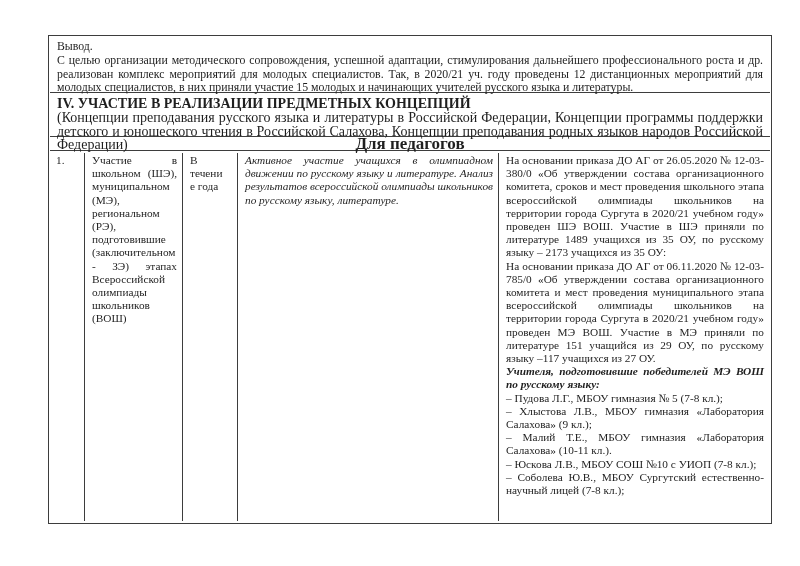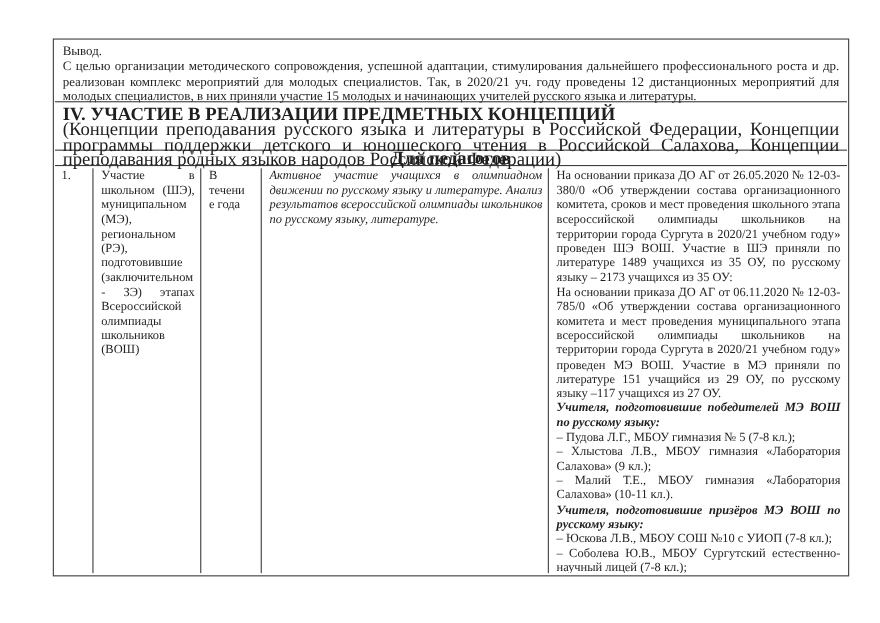--- a/index.html
+++ b/index.html
@@ -27,21 +27,21 @@
     height: 56px;
     padding: 2px 6px 0 6px;
     font-size: 11.8px;
     line-height: 13.4px;
   }
   .conclusion-row .body { text-align: justify; }
 
   .section-row {
     height: 43px;
     padding: 2px 6px 0 6px;
-    font-size: 17px;
+    font-size: 14px;
     line-height: 13.4px;
   }
   .section-row .heading { font-weight: bold; }
   .section-row .subheading { text-align: justify; }
 
   .group-row {
     height: 13px;
     font-size: 17px;
     line-height: 12px;
     font-weight: bold;
@@ -94,20 +94,19 @@
 течени
 е года</div>
       <div class="cell col-desc">Активное участие учащихся в олимпиадном движении по русскому языку и литературе. Анализ результатов всероссийской олимпиады школьников по русскому языку, литературе.</div>
       <div class="cell col-results">
         <p class="normal">На основании приказа ДО АГ от 26.05.2020 № 12-03-380/0 «Об утверждении состава организационного комитета, сроков и мест проведения школьного этапа всероссийской олимпиады школьников на территории города Сургута в 2020/21 учебном году» проведен ШЭ ВОШ. Участие в ШЭ приняли по литературе 1489 учащихся из 35 ОУ, по русскому языку – 2173 учащихся из 35 ОУ:</p>
         <p class="normal">На основании приказа ДО АГ от 06.11.2020 № 12-03-785/0 «Об утверждении состава организационного комитета и мест проведения муниципального этапа всероссийской олимпиады школьников на территории города Сургута в 2020/21 учебном году» проведен МЭ ВОШ. Участие в МЭ приняли по литературе 151 учащийся из 29 ОУ, по русскому языку –117 учащихся из 27 ОУ.</p>
         <p class="bold-italic">Учителя, подготовившие победителей МЭ ВОШ по русскому языку:</p>
         <p class="normal">– Пудова Л.Г., МБОУ гимназия № 5 (7-8 кл.);</p>
         <p class="normal">– Хлыстова Л.В., МБОУ гимназия «Лаборатория Салахова» (9 кл.);</p>
         <p class="normal">– Малий Т.Е., МБОУ гимназия «Лаборатория Салахова» (10-11 кл.).</p>
-        <p class="bold-italic">Учителя, подготовившие призёров МЭ ВОШ по русскому языку:</p>
         <p class="normal">– Юскова Л.В., МБОУ СОШ №10 с УИОП (7-8 кл.);</p>
         <p class="normal">– Соболева Ю.В., МБОУ Сургутский естественно-научный лицей (7-8 кл.);</p>
       </div>
     </div>
 
   </div>
 </div>
 
 </body></html>

